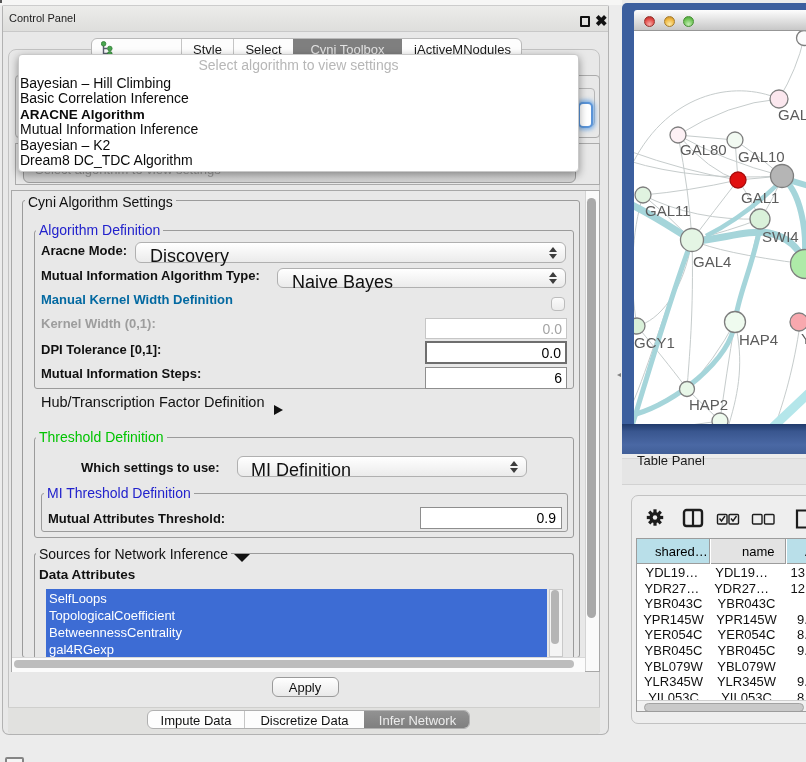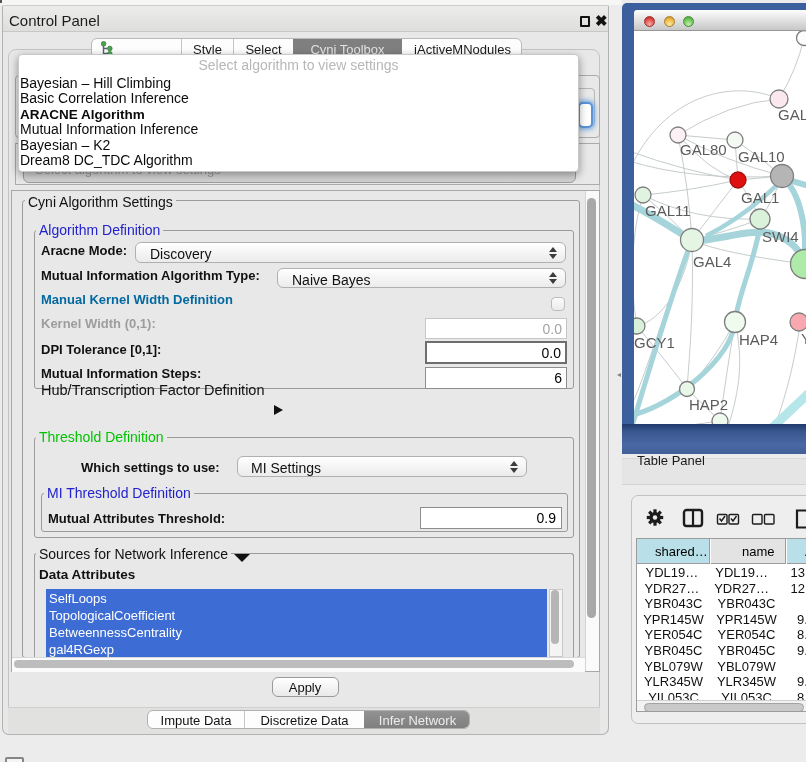--- a/index.html
+++ b/index.html
@@ -2,35 +2,35 @@
 <html><head>
 <meta charset="utf-8">
 <style>
   * { margin:0; padding:0; box-sizing:border-box; }
   html,body { width:806px; height:762px; overflow:hidden; }
   body { position:relative; background:#ececec; font-family:"Liberation Sans", sans-serif; }
   .abs { position:absolute; }
   .b { font-weight:bold; }
   .lab13 { position:absolute; font-size:13px; font-weight:bold; color:#111; }
   .combo { position:absolute; background:linear-gradient(#ffffff,#ebebeb); border:1px solid #b0b0b0; border-radius:6px; }
-  .ctext { position:absolute; left:14px; top:3px; font-size:14px; color:#111; }
+  .ctext { position:absolute; left:14px; top:3px; font-size:18px; color:#111; }
   .carr { position:absolute; right:7px; top:3px; width:9px; height:14px; }
   .carr::before { content:""; position:absolute; left:0; top:1px; border-left:4.5px solid transparent; border-right:4.5px solid transparent; border-bottom:5.5px solid #3d3d3d; }
   .carr::after { content:""; position:absolute; left:0; bottom:1px; border-left:4.5px solid transparent; border-right:4.5px solid transparent; border-top:5.5px solid #3d3d3d; }
 </style>
 </head>
 <body>
 
 <div class="abs" style="left:0;top:0;width:622px;height:5px;background:#f6f6f5;"></div>
 <div class="abs" style="left:0;top:0;width:2px;height:3px;background:#555;"></div>
 
 <div class="abs" id="cp" style="left:2px;top:5px;width:607px;height:730px;background:#e8e8e8;border:1px solid #b2b2b2;border-top-color:#cccccc;border-radius:2px 2px 7px 7px;">
 
   <div class="abs" style="left:0;top:0;width:605px;height:26px;background:linear-gradient(#ececea,#dededc);border-bottom:1px solid #c8c8c8;"></div>
-  <div class="abs" style="left:6px;top:6px;font-size:15px;color:#1c1c1c;text-align:right;">Control Panel</div>
+  <div class="abs" style="left:6px;top:6px;font-size:11px;color:#1c1c1c;text-align:right;">Control Panel</div>
   <div class="abs" style="left:577px;top:10px;width:10px;height:11px;border:2px solid #111;border-radius:1px;"></div>
   <div class="abs" style="left:592px;top:6px;font-size:15px;font-weight:bold;color:#111;">✖</div>
 
   <div class="abs" style="left:5px;top:43px;width:592px;height:685px;background:#e8e8e8;border:1px solid #c3c3c3;border-radius:8px 8px 4px 4px;"></div>
 
   <div class="abs" style="left:88px;top:31.5px;width:431px;height:21px;background:#fdfdfd;border:1px solid #b9b9b9;border-radius:6px;overflow:hidden;font-size:13px;color:#1b1b1b;">
     <div class="abs" style="left:0;top:0;width:89px;height:21px;text-align:center;padding-top:13px;">
       <svg width="13" height="14" style="position:absolute;left:9px;top:2px;">
         <path d="M2.5,4.5 V12.5 H7 M2.5,7.5 H6" fill="none" stroke="#5a6070" stroke-width="1.4"></path>
         <circle cx="2.6" cy="2.8" r="2.3" fill="#49a84f" stroke="#2f7a33" stroke-width="0.8"></circle>
@@ -88,28 +88,28 @@
   </div>
   <div class="lab13" style="left:38px;top:286px;color:#0369a1;">Manual Kernel Width Definition</div>
   <div class="abs" style="left:548px;top:291px;width:14px;height:14px;background:linear-gradient(#fbfbfb,#ececec);border:1px solid #bcbcbc;border-radius:4px;"></div>
   <div class="lab13" style="left:38px;top:310px;color:#9d9d9d;">Kernel Width (0,1):</div>
   <div class="abs" style="left:422px;top:312px;width:142px;height:21px;background:#fff;border:1px solid #c6c6c6;font-size:14px;color:#a4a4a4;text-align:right;padding:2px 4px 0 0;">0.0</div>
   <div class="lab13" style="left:38px;top:336px;">DPI Tolerance [0,1]:</div>
   <div class="abs" style="left:422px;top:335px;width:142px;height:23px;background:#fff;border:2px solid #6e6e6e;font-size:14px;color:#000;text-align:right;padding:2px 4px 0 0;">0.0</div>
   <div class="lab13" style="left:38px;top:360px;">Mutual Information Steps:</div>
   <div class="abs" style="left:422px;top:361px;width:142px;height:22px;background:#fff;border:1px solid #8e8e8e;font-size:14px;color:#000;text-align:right;padding:2px 4px 0 0;">6</div>
 
-  <div class="abs" style="left:38px;top:376px;font-size:14.5px;color:#111;">Hub/Transcription Factor Definition</div>
+  <div class="abs" style="left:38px;top:388px;font-size:14.5px;color:#111;">Hub/Transcription Factor Definition</div>
   <div class="abs" style="left:271px;top:399px;width:0;height:0;border-left:9px solid #111;border-top:5.5px solid transparent;border-bottom:5.5px solid transparent;"></div>
 
   <div class="abs" style="left:31px;top:431px;width:540px;height:101px;border:1px solid #9b9b9b;border-radius:3px;"></div>
   <div class="abs" style="left:33px;top:423px;background:#e8e8e8;padding:0 3px;font-size:14px;color:#00c400;">Threshold Definition</div>
   <div class="lab13" style="left:78px;top:454px;">Which settings to use:</div>
   <div class="combo" style="left:234px;top:449.5px;width:290px;height:21px;">
-    <span class="ctext" style="left:13px;">MI Settings</span>
+    <span class="ctext" style="left:13px;">MI Definition</span>
       <span class="carr"></span>
   </div>
 
   <div class="abs" style="left:38px;top:487px;width:527px;height:39px;border:1px solid #9b9b9b;border-radius:3px;"></div>
   <div class="abs" style="left:41px;top:479px;background:#e8e8e8;padding:0 3px;font-size:14px;color:#2222cc;">MI Threshold Definition</div>
   <div class="lab13" style="left:45px;top:505px;">Mutual Attributes Threshold:</div>
   <div class="abs" style="left:417px;top:501px;width:142px;height:22px;background:#fff;border:1px solid #8e8e8e;font-size:14px;color:#000;text-align:right;padding:2px 5px 0 0;">0.9</div>
 
   <div class="abs" style="left:31px;top:547px;width:540px;height:112px;border:1px solid #9b9b9b;border-radius:3px;border-bottom:none;"></div>
   <div class="abs" style="left:33px;top:540px;background:#e8e8e8;padding:0 3px;font-size:14px;color:#111;">Sources for Network Inference</div>

